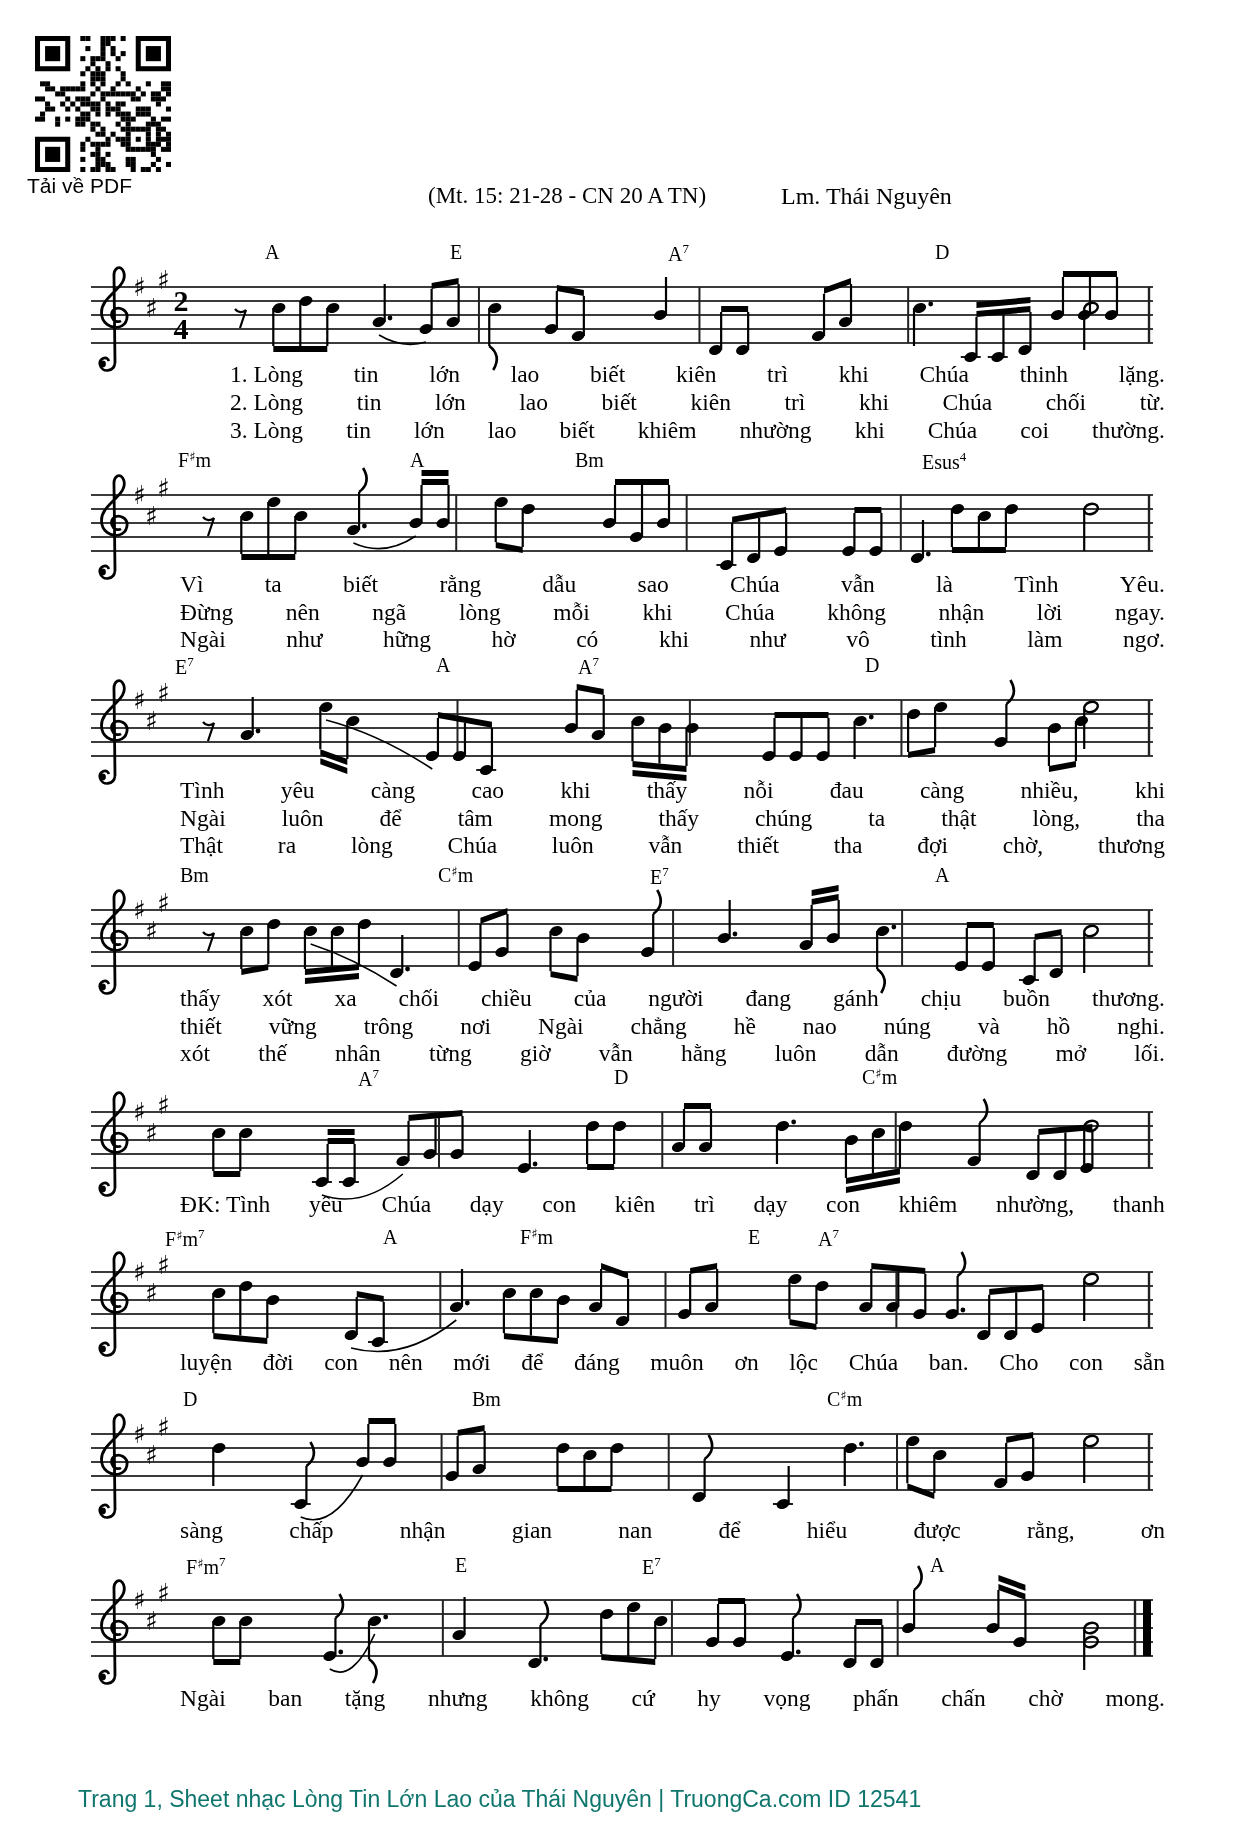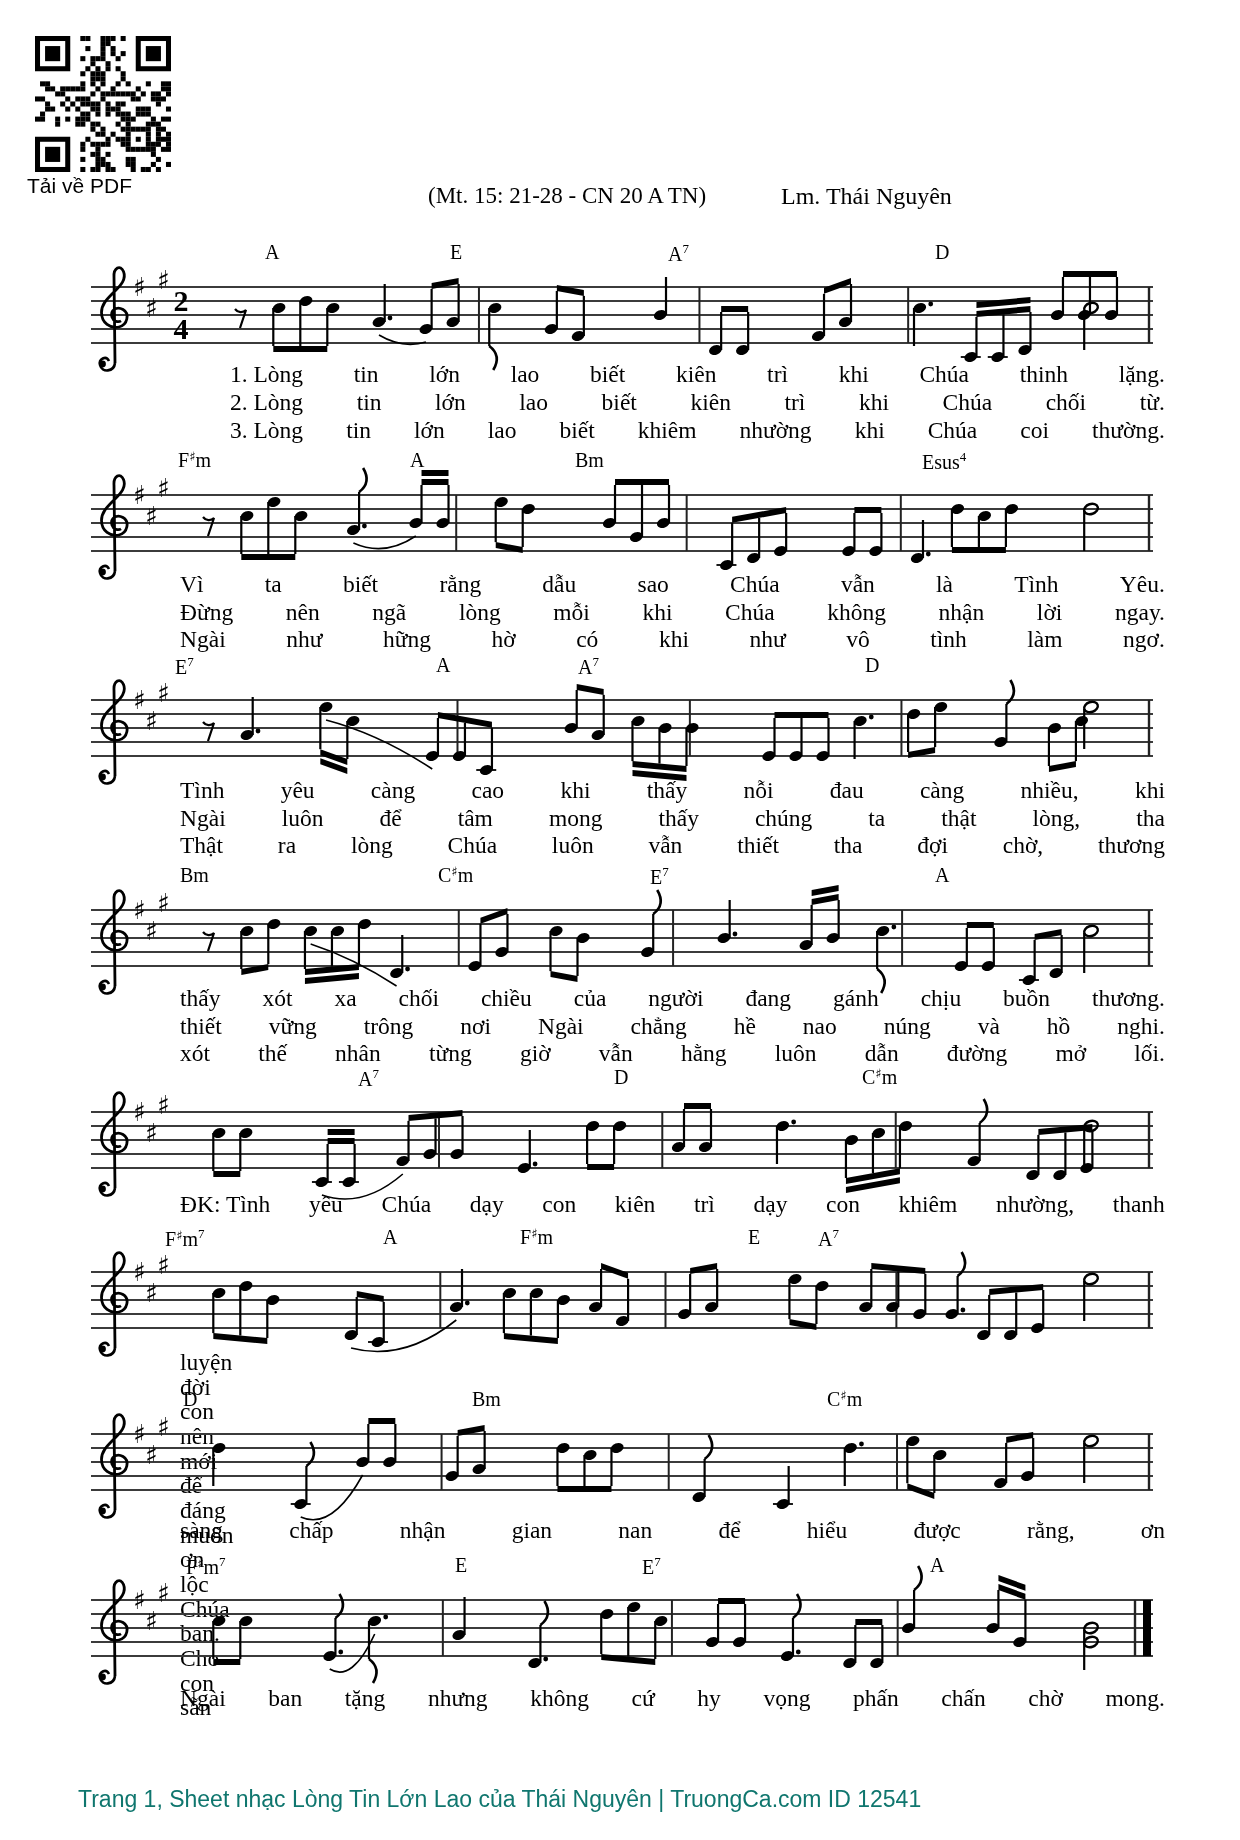--- a/index.html
+++ b/index.html
@@ -938,21 +938,21 @@
           <ellipse cx="952.5118312757203" cy="96" rx="6.6" ry="4.8" transform="rotate(-20 952.5118312757203 96)"></ellipse>
           <line x1="904.2118312757203" y1="103" x2="904.2118312757203" y2="62.9" stroke="#000" stroke-width="2.2"></line>
           <line x1="931.2118312757203" y1="103" x2="931.2118312757203" y2="60.449999999999996" stroke="#000" stroke-width="2.2"></line>
           <line x1="958.2118312757203" y1="96" x2="958.2118312757203" y2="57.99999999999999" stroke="#000" stroke-width="2.2"></line>
           <polygon points="904.2118312757203,62.9 958.2118312757203,57.99999999999999 958.2118312757203,51.99999999999999 904.2118312757203,56.9"></polygon>
           <path d="M266.0384730795611,116 Q318.6702567729767,130 371.3020404663923,88" fill="none" stroke="#000" stroke-width="1.6"></path>
           <ellipse cx="1006" cy="47" rx="7" ry="5" transform="rotate(-18 1006 47)" fill="none" stroke="#000" stroke-width="2.4"></ellipse>
           <line x1="999.2" y1="49" x2="999.2" y2="89" stroke="#000" stroke-width="2.2"></line>
         </g>
       </svg>
-      <div class="lyr" style="top: 1350px; flex-direction: column;">
+      <div class="lyr" style="top: 1350px;">
         <span>luyện</span>
         <span>đời</span>
         <span>con</span>
         <span>nên</span>
         <span>mới</span>
         <span>để</span>
         <span>đáng</span>
         <span>muôn</span>
         <span>ơn</span>
         <span>lộc</span>

